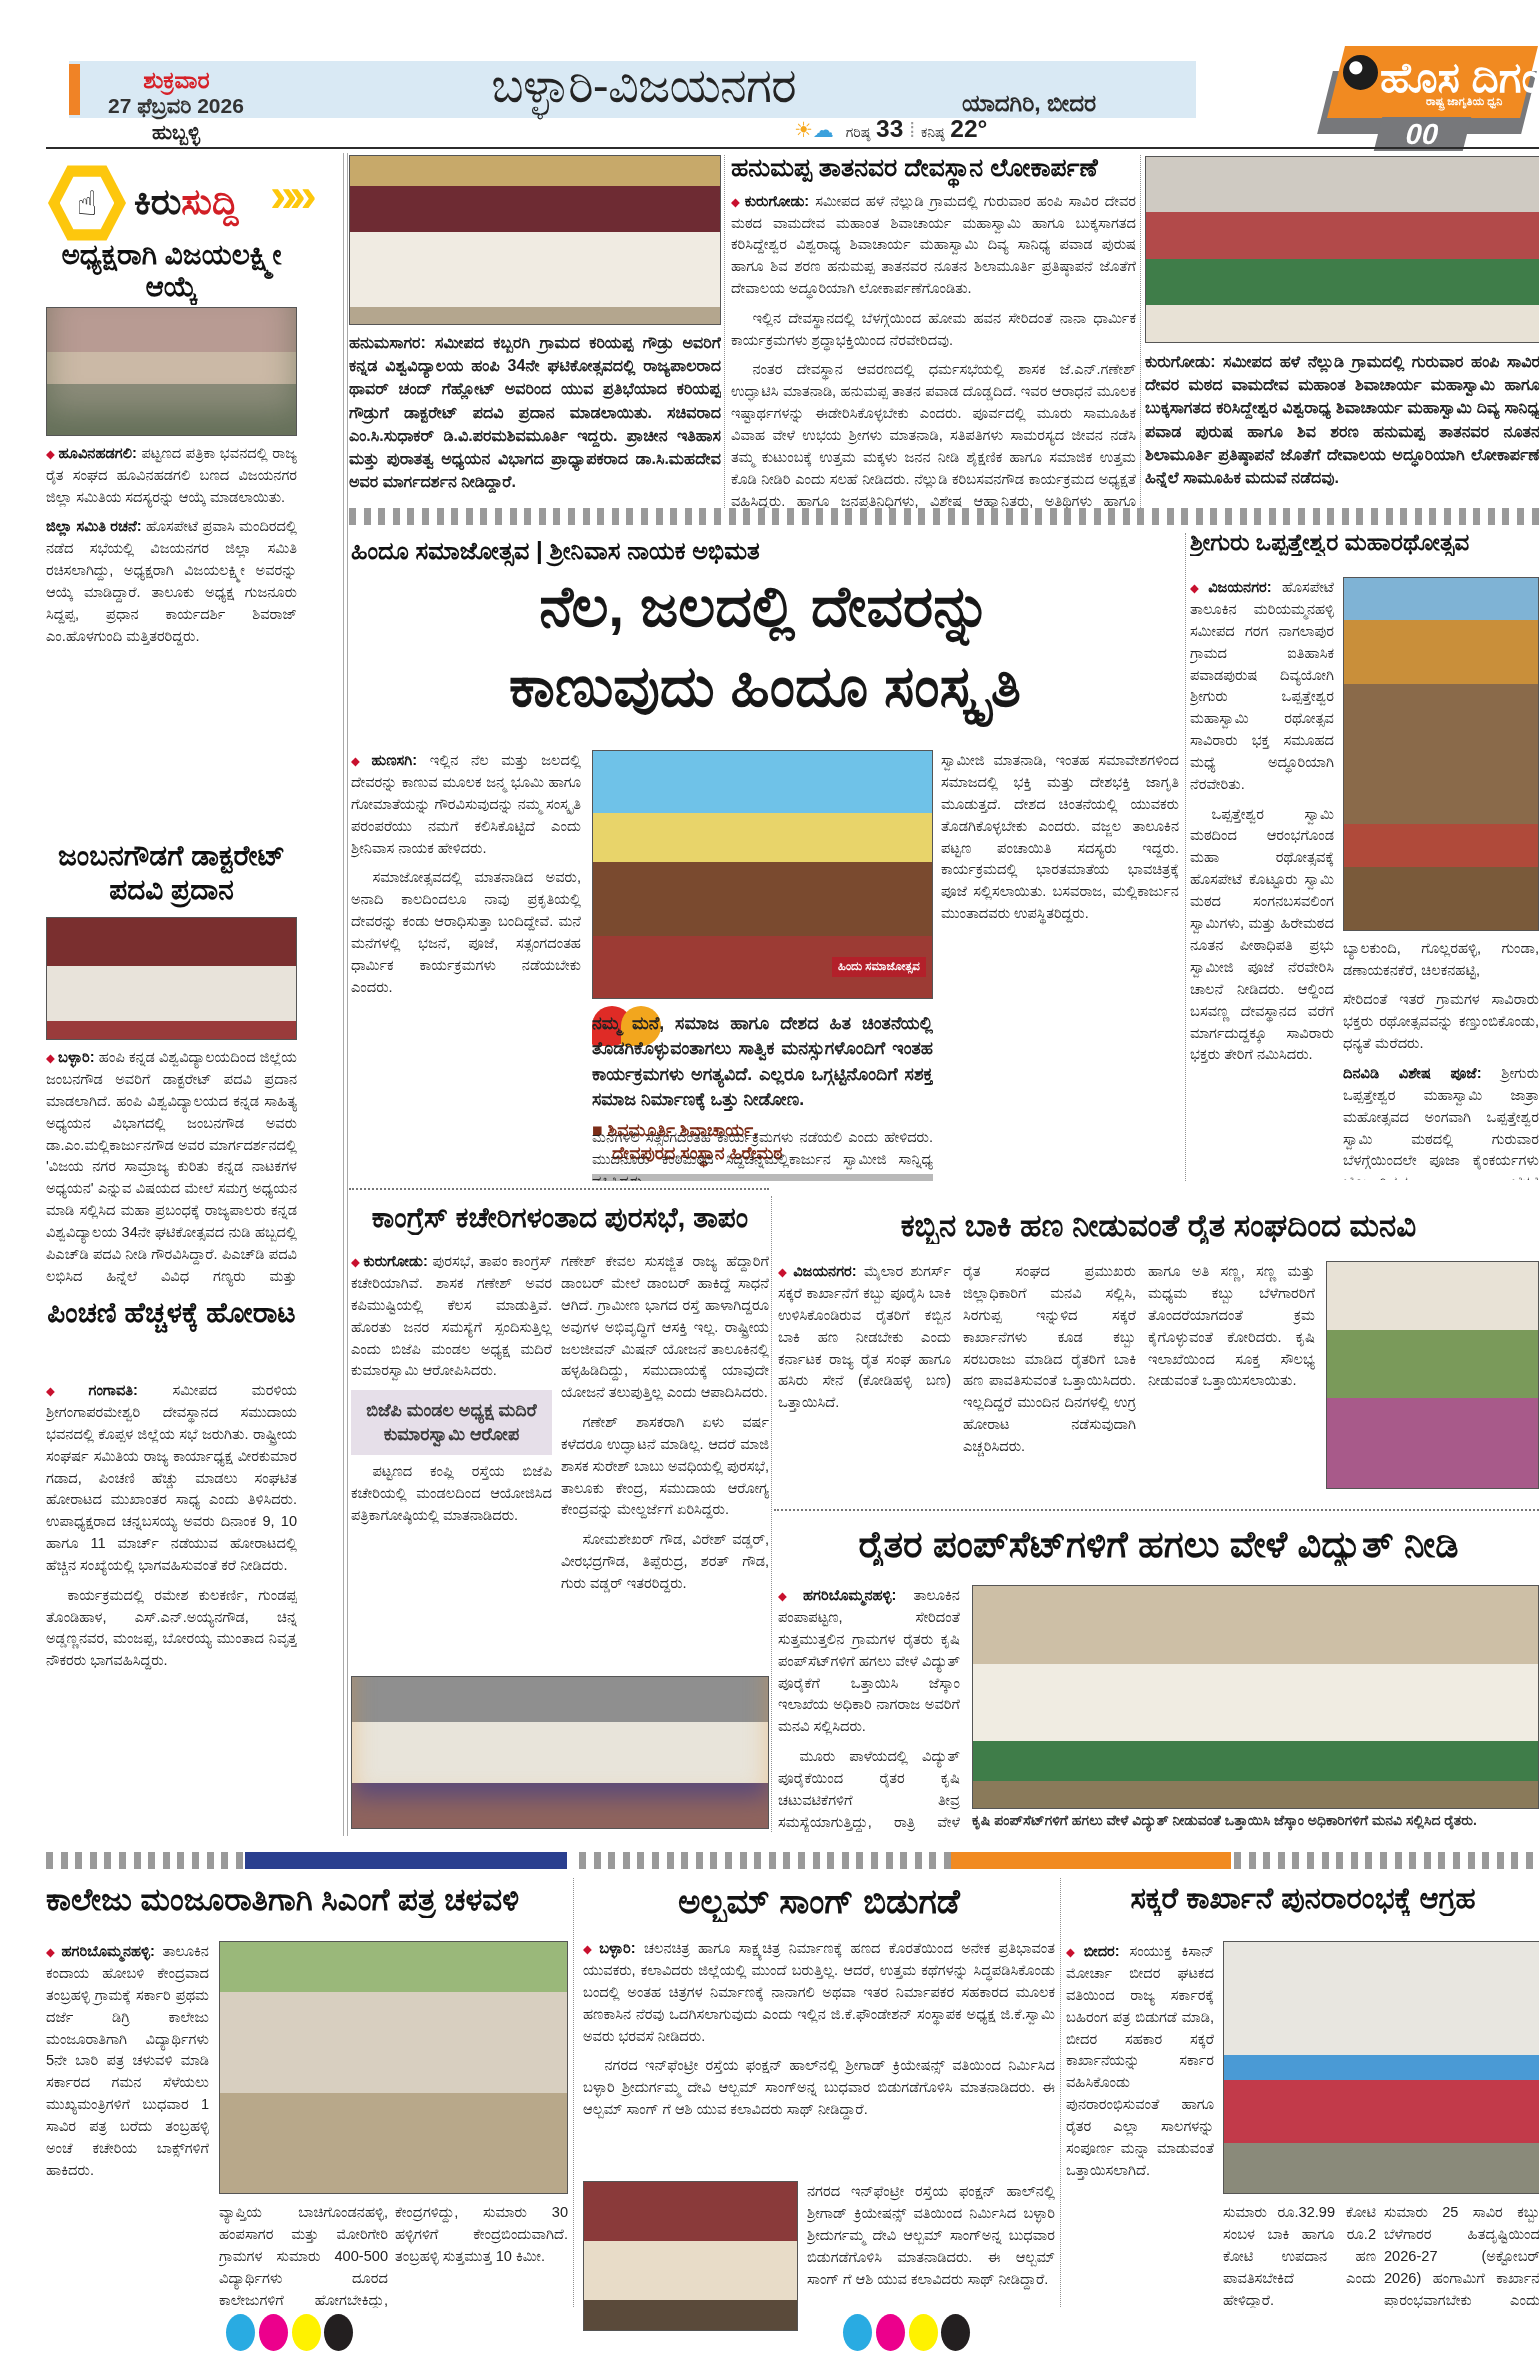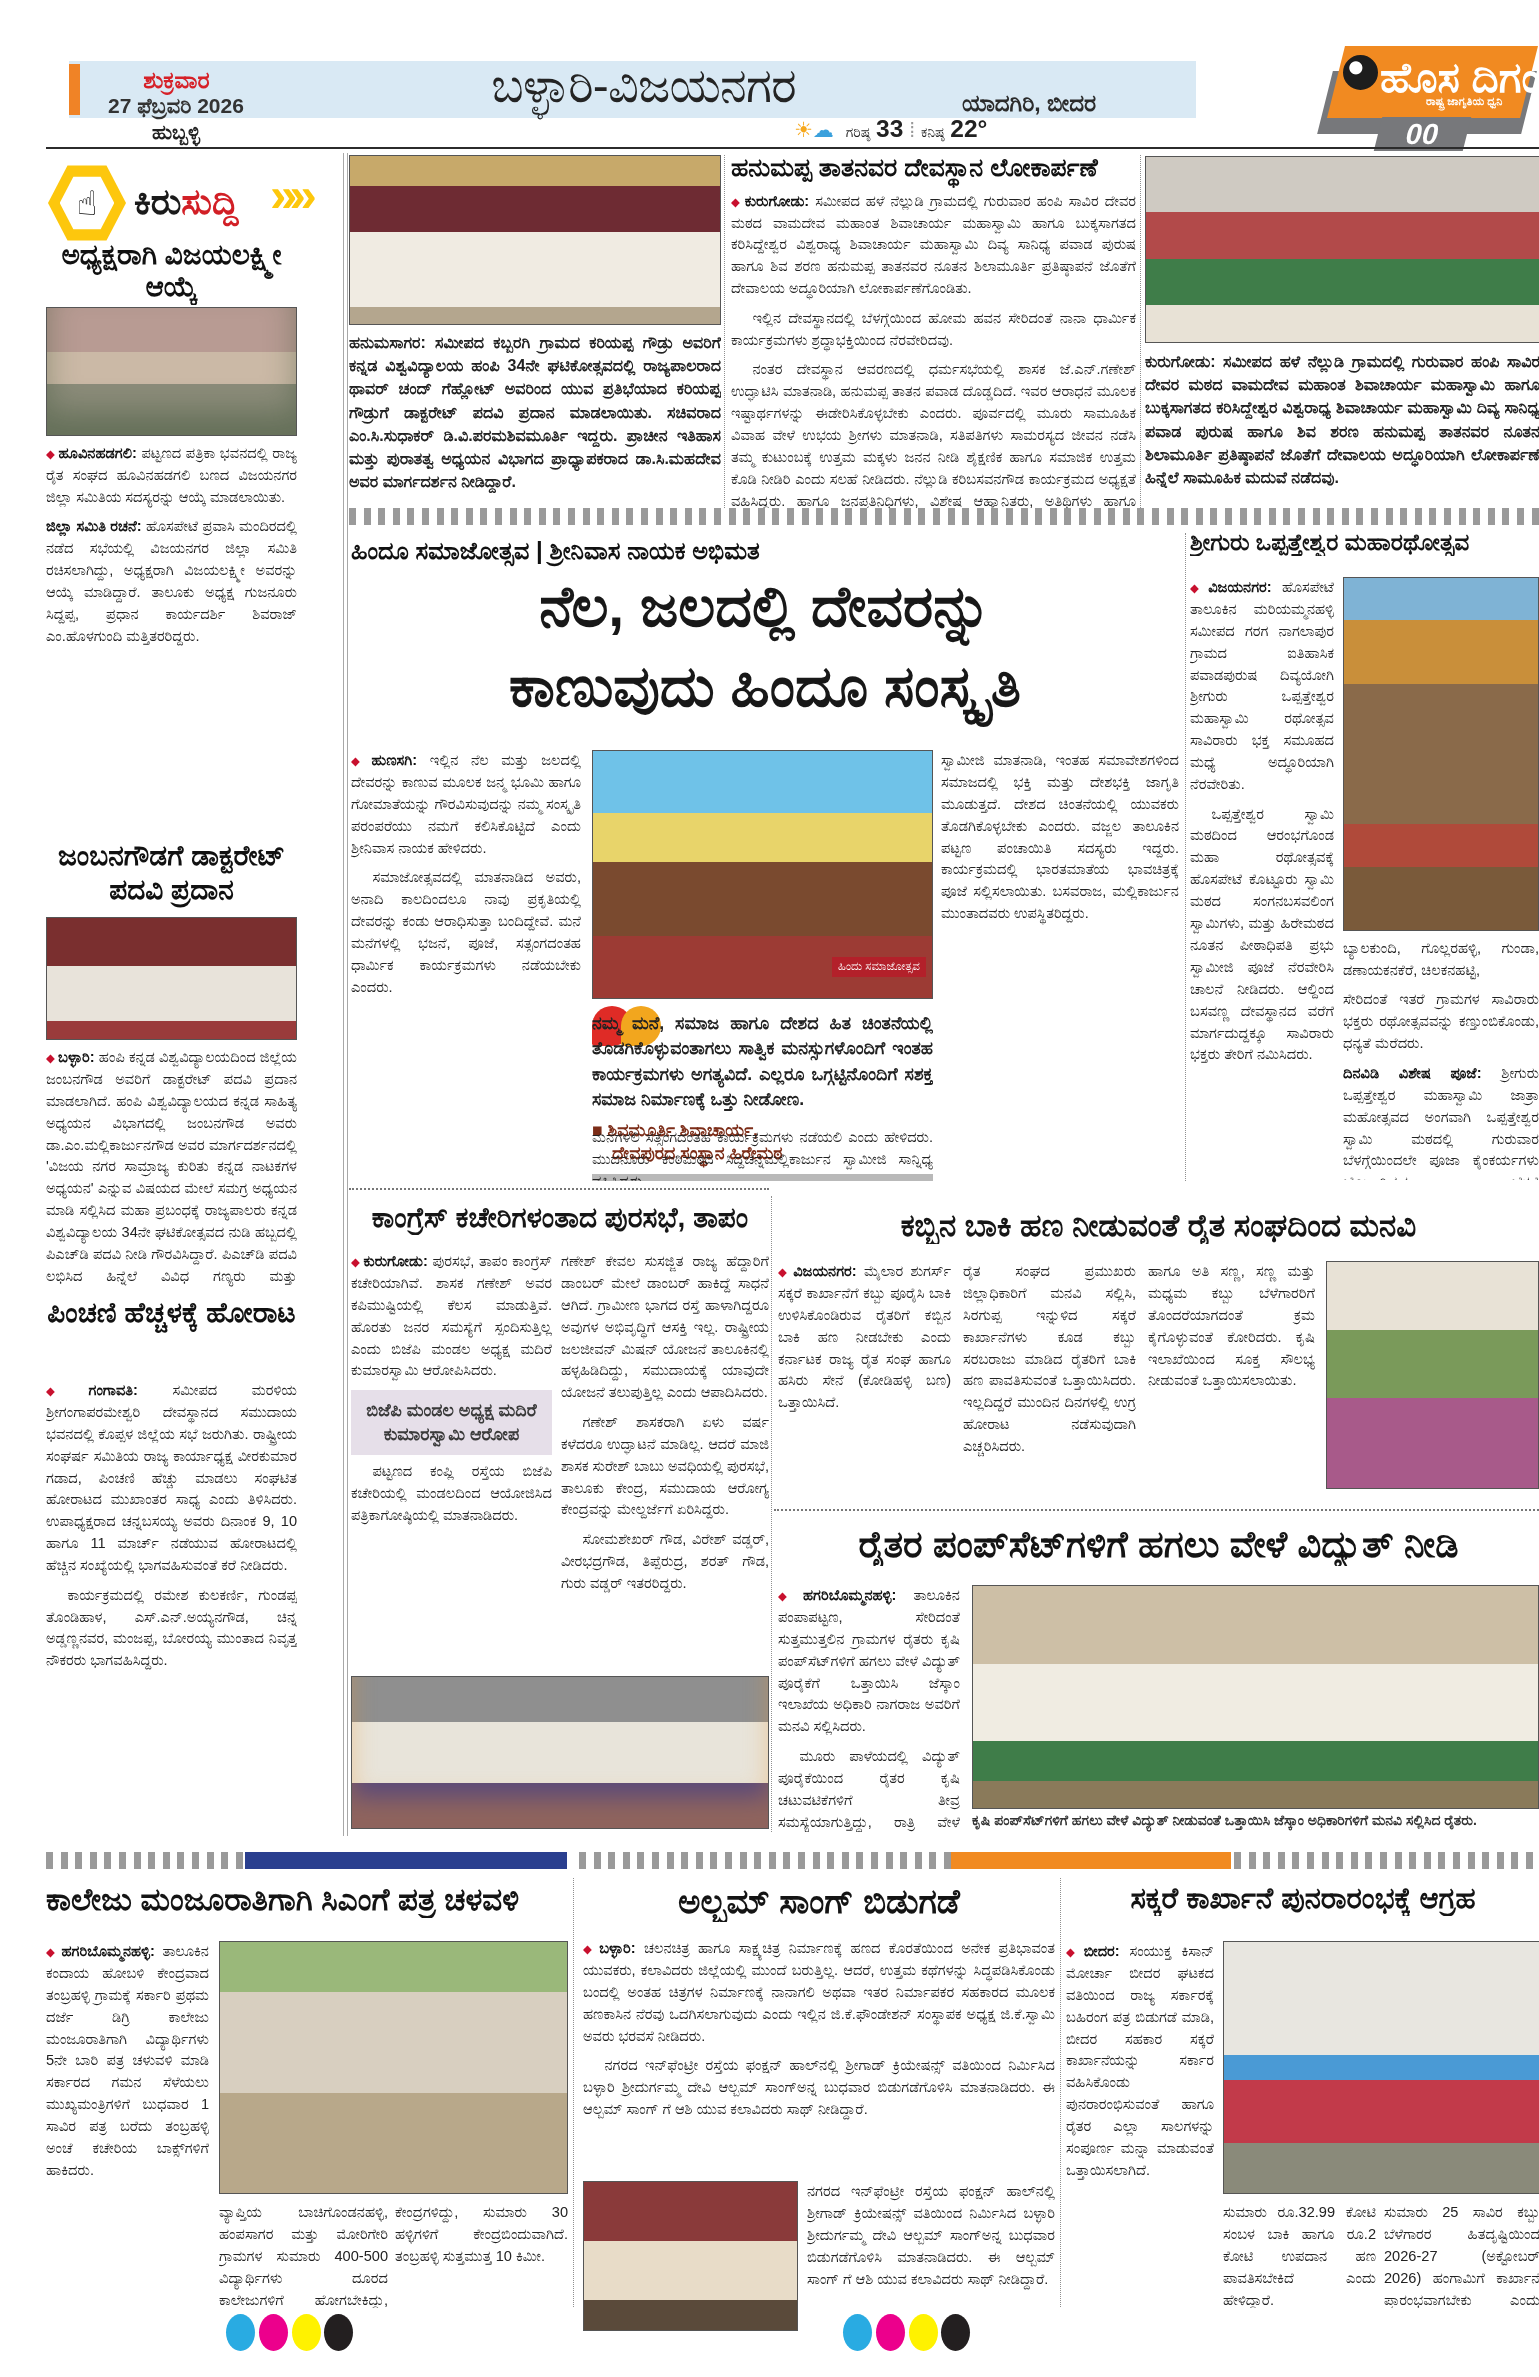--- a/index.html
+++ b/index.html
@@ -125,21 +125,21 @@
   <div class="abs kick nowrap" style="left:351px;top:537px;">ಹಿಂದೂ ಸಮಾಜೋತ್ಸವ | ಶ್ರೀನಿವಾಸ ನಾಯಕ ಅಭಿಮತ</div>
   <div class="abs ctr nowrap" style="left:349px;top:573px;width:832px;font-size:57px;font-weight:bold;color:#181818;">ನೆಲ, ಜಲದಲ್ಲಿ ದೇವರನ್ನು</div>
   <div class="abs ctr nowrap" style="left:349px;top:653px;width:832px;font-size:57px;font-weight:bold;color:#181818;">ಕಾಣುವುದು ಹಿಂದೂ ಸಂಸ್ಕೃತಿ</div>
 
   <section class="art bt" style="left:351px;top:750px;width:230px;height:431px;">
     <p class="np"><span class="dia">◆</span><span class="plc">ಹುಣಸಗಿ:</span> <span>ಇಲ್ಲಿನ ನೆಲ ಮತ್ತು ಜಲದಲ್ಲಿ ದೇವರನ್ನು ಕಾಣುವ ಮೂಲಕ ಜನ್ಮ ಭೂಮಿ ಹಾಗೂ ಗೋಮಾತೆಯನ್ನು ಗೌರವಿಸುವುದನ್ನು ನಮ್ಮ ಸಂಸ್ಕೃತಿ ಪರಂಪರೆಯು ನಮಗೆ ಕಲಿಸಿಕೊಟ್ಟಿದೆ ಎಂದು ಶ್ರೀನಿವಾಸ ನಾಯಕ ಹೇಳಿದರು.</span></p>
     <p>ಸಮಾಜೋತ್ಸವದಲ್ಲಿ ಮಾತನಾಡಿದ ಅವರು, ಅನಾದಿ ಕಾಲದಿಂದಲೂ ನಾವು ಪ್ರಕೃತಿಯಲ್ಲಿ ದೇವರನ್ನು ಕಂಡು ಆರಾಧಿಸುತ್ತಾ ಬಂದಿದ್ದೇವೆ. ಮನೆ ಮನೆಗಳಲ್ಲಿ ಭಜನೆ, ಪೂಜೆ, ಸತ್ಸಂಗದಂತಹ ಧಾರ್ಮಿಕ ಕಾರ್ಯಕ್ರಮಗಳು ನಡೆಯಬೇಕು ಎಂದರು.</p>
   </section>
 
   <div class="photo" style="left:592px;top:750px;width:341px;height:249px;background:linear-gradient(180deg,#6fc2e8 0 25%,#e8d46a 25% 45%,#7a4a2f 45% 75%,#9c3b34 75%);">
-    <span style="position:absolute;right:6.1px;bottom:21.5px;background:#b3202a;color:#fff;font-size:11.5px;font-weight:normal;padding:3.1px 6.1px;">ಹಿಂದು ಸಮಾಜೋತ್ಸವ</span>
+    <span style="position:absolute;right:6.1px;bottom:21.5px;background:#b3202a;color:#fff;font-size:11.5px;font-weight:bold;padding:3.1px 6.1px;">ಹಿಂದು ಸಮಾಜೋತ್ಸವ</span>
   </div>
 
   <section class="art" style="left:592px;top:1006px;width:341px;height:175px;">
     <span class="qc qc1"></span><span class="qc qc2"></span>
     <div class="qbox" style="margin-top:-40px;padding-left:90px;"></div>
     <div class="qbox" style="margin-top:4.6px;">ನಮ್ಮ ಮನೆ, ಸಮಾಜ ಹಾಗೂ ದೇಶದ ಹಿತ ಚಿಂತನೆಯಲ್ಲಿ ತೊಡಗಿಕೊಳ್ಳುವಂತಾಗಲು ಸಾತ್ವಿಕ ಮನಸ್ಸುಗಳೊಂದಿಗೆ ಇಂತಹ ಕಾರ್ಯಕ್ರಮಗಳು ಅಗತ್ಯವಿದೆ. ಎಲ್ಲರೂ ಒಗ್ಗಟ್ಟಿನೊಂದಿಗೆ ಸಶಕ್ತ ಸಮಾಜ ನಿರ್ಮಾಣಕ್ಕೆ ಒತ್ತು ನೀಡೋಣ.</div>
     <div class="qattr" style="margin-top:6.1px;"><span>■</span> <span>ಶಿವಮೂರ್ತಿ ಶಿವಾಚಾರ್ಯ,</span><br><span style="padding-left:20px;">ದೇವಪುರದ ಸಂಸ್ಥಾನ ಹಿರೇಮಠ</span></div>
     <div class="graybar"></div>
   </section>
   <section class="art bt" style="left:592px;top:1127px;width:341px;height:54px;">

